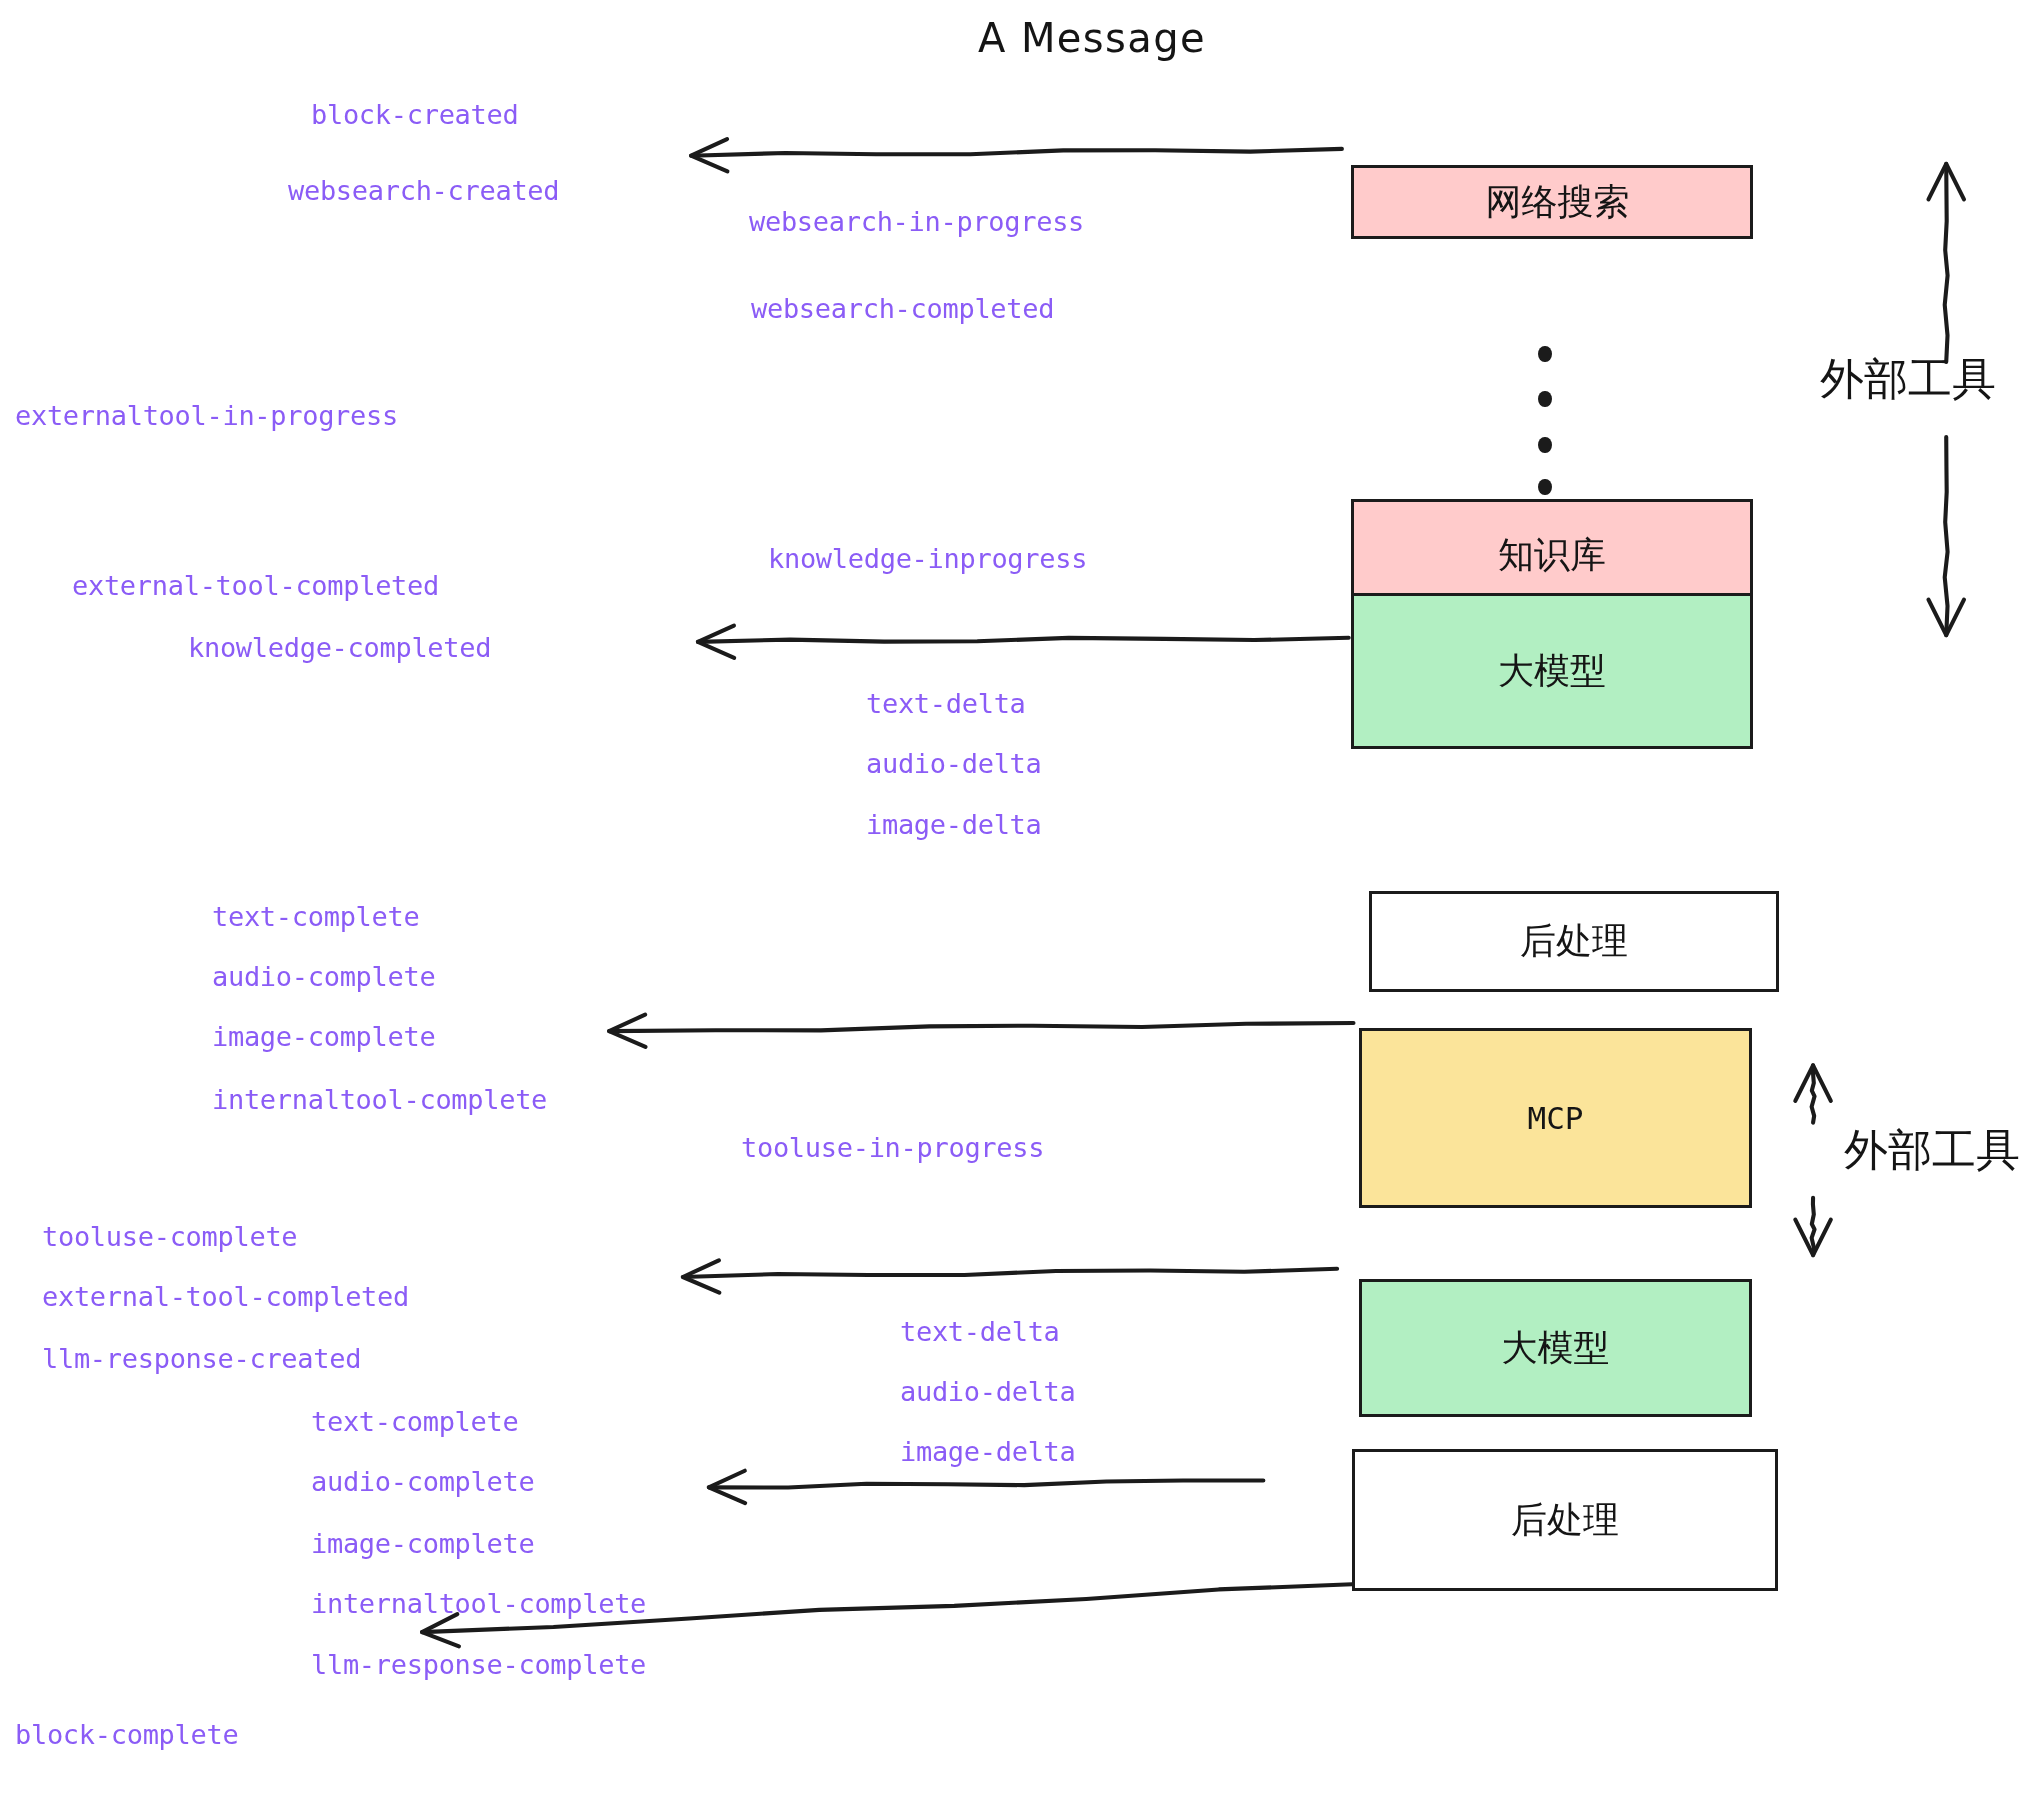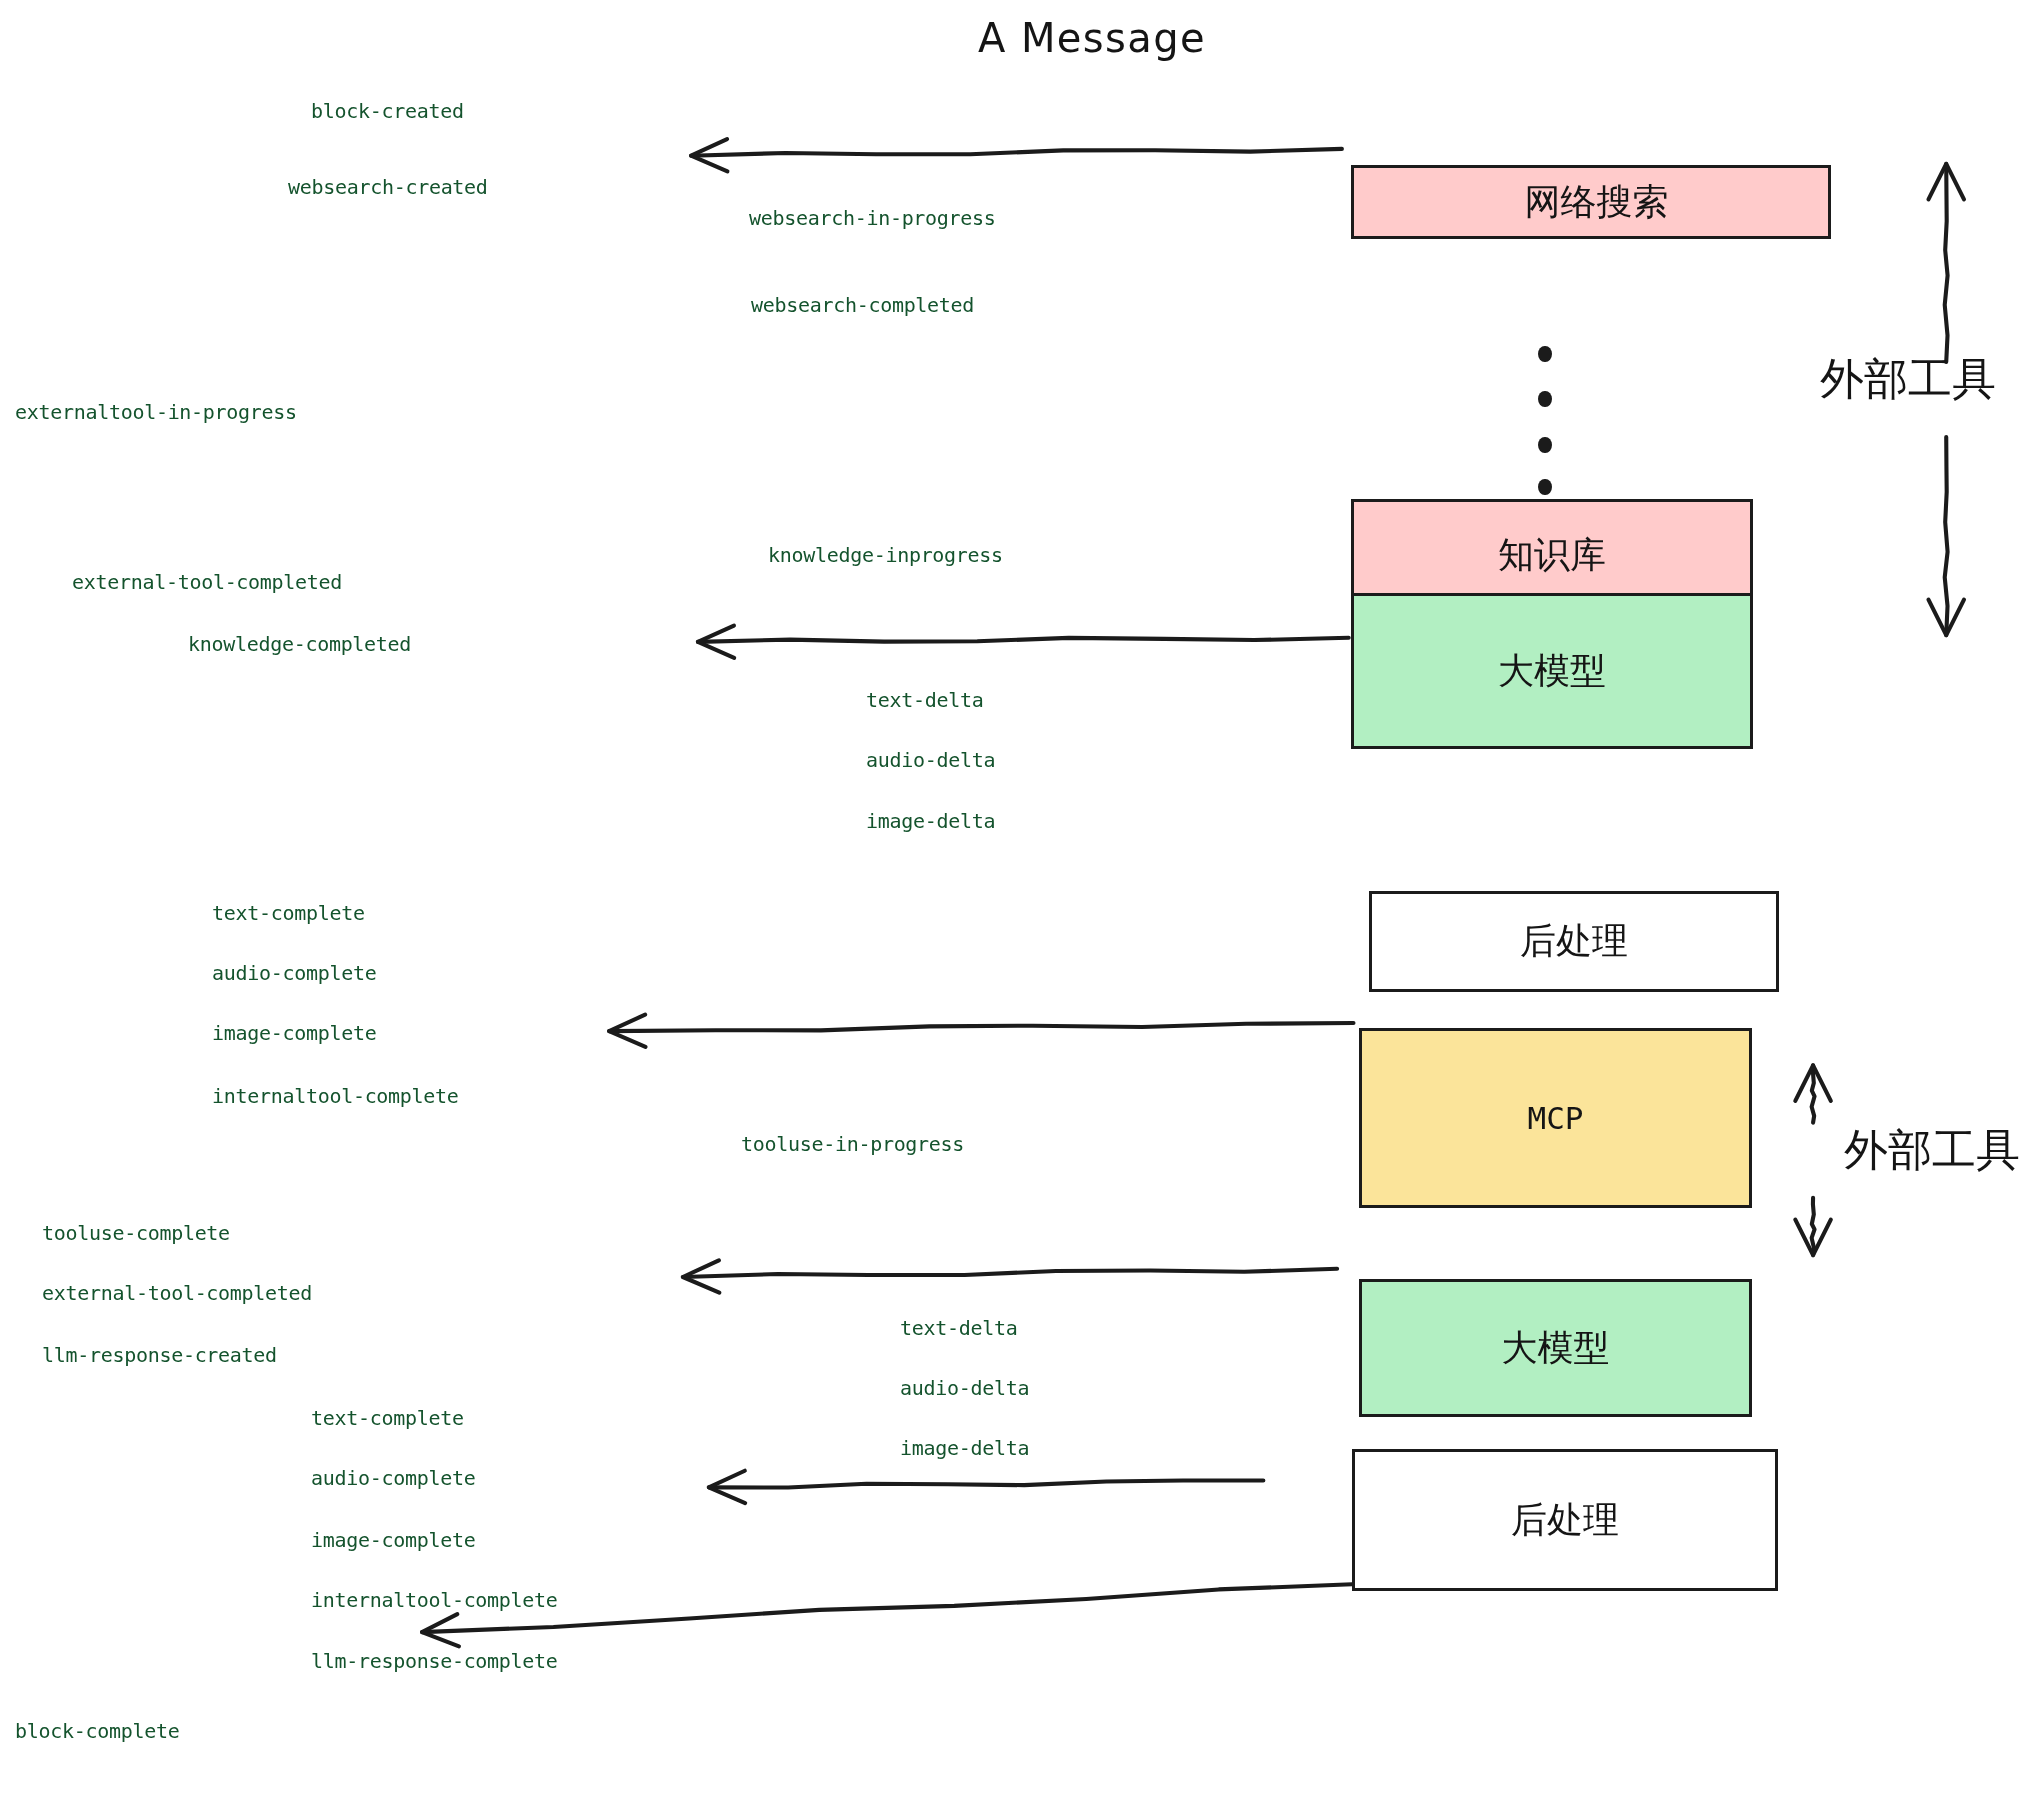--- a/index.html
+++ b/index.html
@@ -1,21 +1,21 @@
 <!DOCTYPE html>
 <html style="font-size:11px"><head>
 <meta charset="utf-8">
 <style>
   html,body{margin:0;padding:0;background:#ffffff;}
   body{width:2035px;height:1796px;position:relative;overflow:hidden;
        font-family:"DejaVu Sans Mono","Liberation Mono",monospace;color:#111;}
   #stage{position:absolute;left:0;top:0;width:2035px;height:1796px;}
   svg.layer{position:absolute;left:0;top:0;width:2035px;height:1796px;pointer-events:none;}
-  .lbl{position:absolute;white-space:pre;font-size:20px;line-height:1;
-       font-family:"DejaVu Sans Mono","Liberation Mono",monospace;color:#14532d;
+  .lbl{position:absolute;white-space:pre;font-size:27px;line-height:1;
+       font-family:"DejaVu Sans Mono","Liberation Mono",monospace;color:#8b5cf6;
        letter-spacing:-0.3px;}
   .title{position:absolute;white-space:pre;font-size:40px;
        font-family:"DejaVu Sans","Liberation Sans",sans-serif;color:#151515;
        letter-spacing:1.4px;}
   .nodebox{position:absolute;box-sizing:border-box;border:3.4px solid #1b1b1b;
        display:flex;align-items:center;justify-content:center;
        font-family:"DejaVu Sans","Liberation Sans",sans-serif;
        font-size:36px;color:#151515;}
   .nodebox.mono{font-family:"DejaVu Sans Mono","Liberation Mono",monospace;font-size:31px;}
   .sidelbl{position:absolute;white-space:nowrap;font-size:44px;
@@ -50,21 +50,21 @@
         <path d="M 2850.0 640.0 L 2850.3 682.8 L 2850.7 720.3 L 2848.5 764.6 L 2852.0 808.1 L 2847.8 845.3 L 2851.9 887.4 L 2850.0 930.0"></path>
         <path d="M 2824 878 L 2850 930 L 2876 878"></path>
         <path d="M 2655.0 1560.0 L 2654.8 1569.8 L 2656.1 1586.0 L 2653.2 1597.0 L 2657.2 1605.4 L 2652.9 1620.7 L 2656.6 1634.1 L 2655.0 1644.0"></path>
         <path d="M 2629 1612 L 2655 1560 L 2681 1612"></path>
         <path d="M 2655.0 1754.0 L 2654.8 1763.5 L 2656.1 1778.2 L 2653.2 1792.4 L 2657.2 1800.3 L 2652.9 1812.7 L 2656.6 1828.6 L 2655.0 1838.0"></path>
         <path d="M 2629 1786 L 2655 1838 L 2681 1786"></path>
       </g>
   </svg>
 
   <div id="nodes">
-      <div class="nodebox" style="left: 1351px; top: 165px; width: 480px; height: 74px; background: rgb(255, 203, 203); padding-left: 11px;">
+      <div class="nodebox" style="left: 1351px; top: 165px; width: 402px; height: 74px; background: rgb(255, 203, 203); padding-left: 11px;">
         <span>网络搜索</span>
       </div>
       <div class="nodebox" style="left: 1351px; top: 499px; width: 402px; height: 113px; background: rgb(255, 203, 203);">
         <span>知识库</span>
       </div>
       <div class="nodebox" style="left: 1351px; top: 593px; width: 402px; height: 156px; background: rgb(178, 239, 194);">
         <span>大模型</span>
       </div>
       <div class="nodebox" style="left: 1369px; top: 891px; width: 410px; height: 101px; background: rgb(255, 255, 255);">
         <span>后处理</span>

